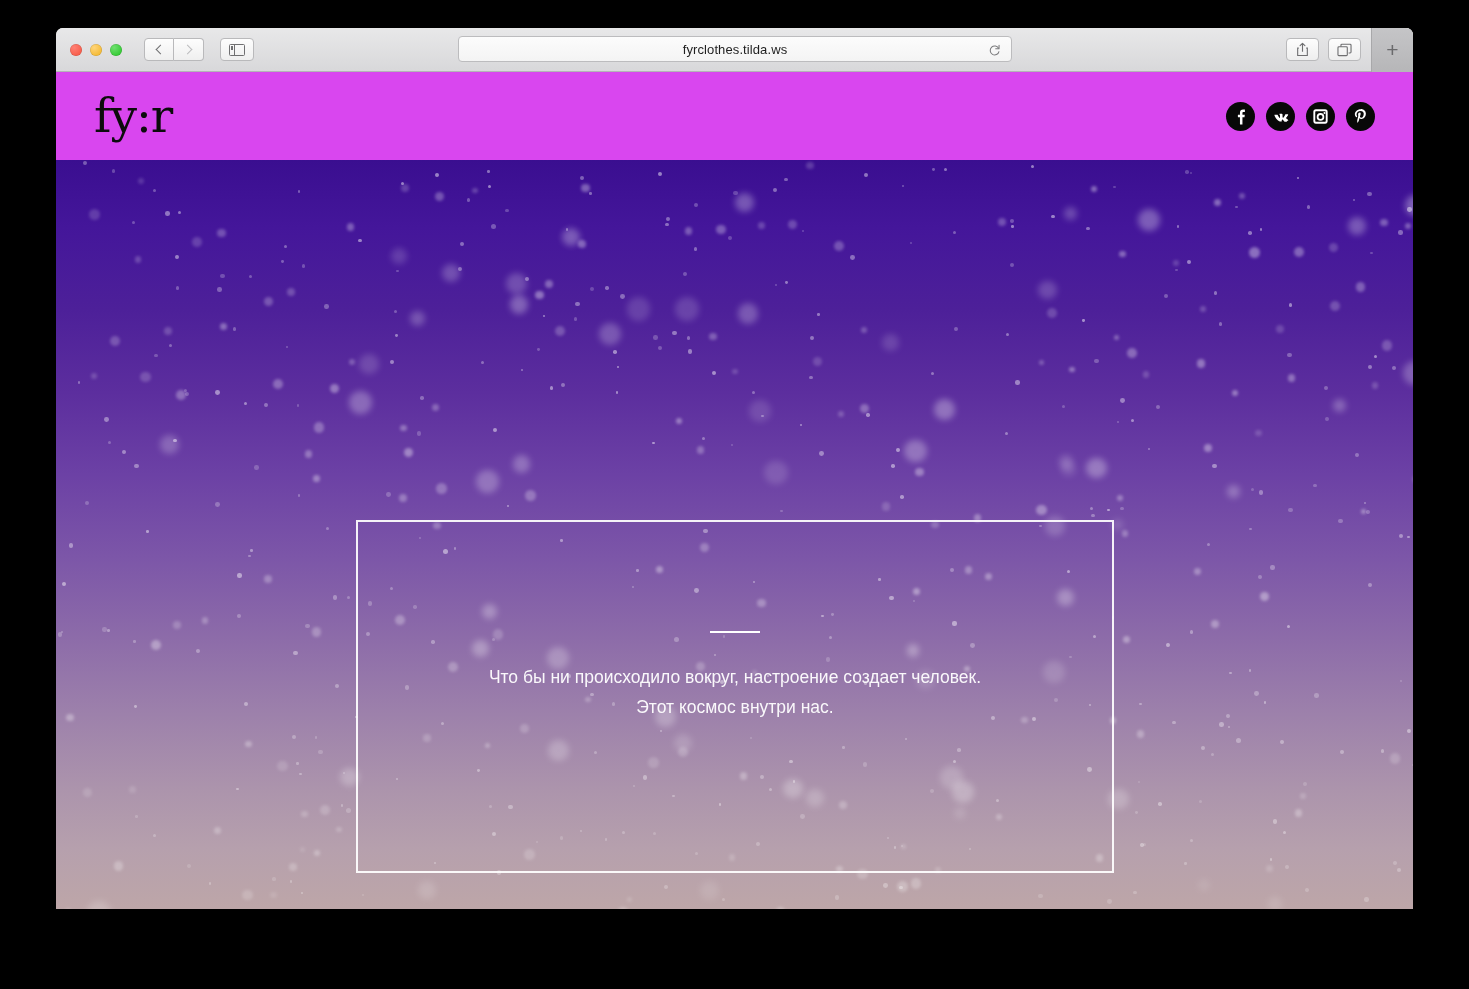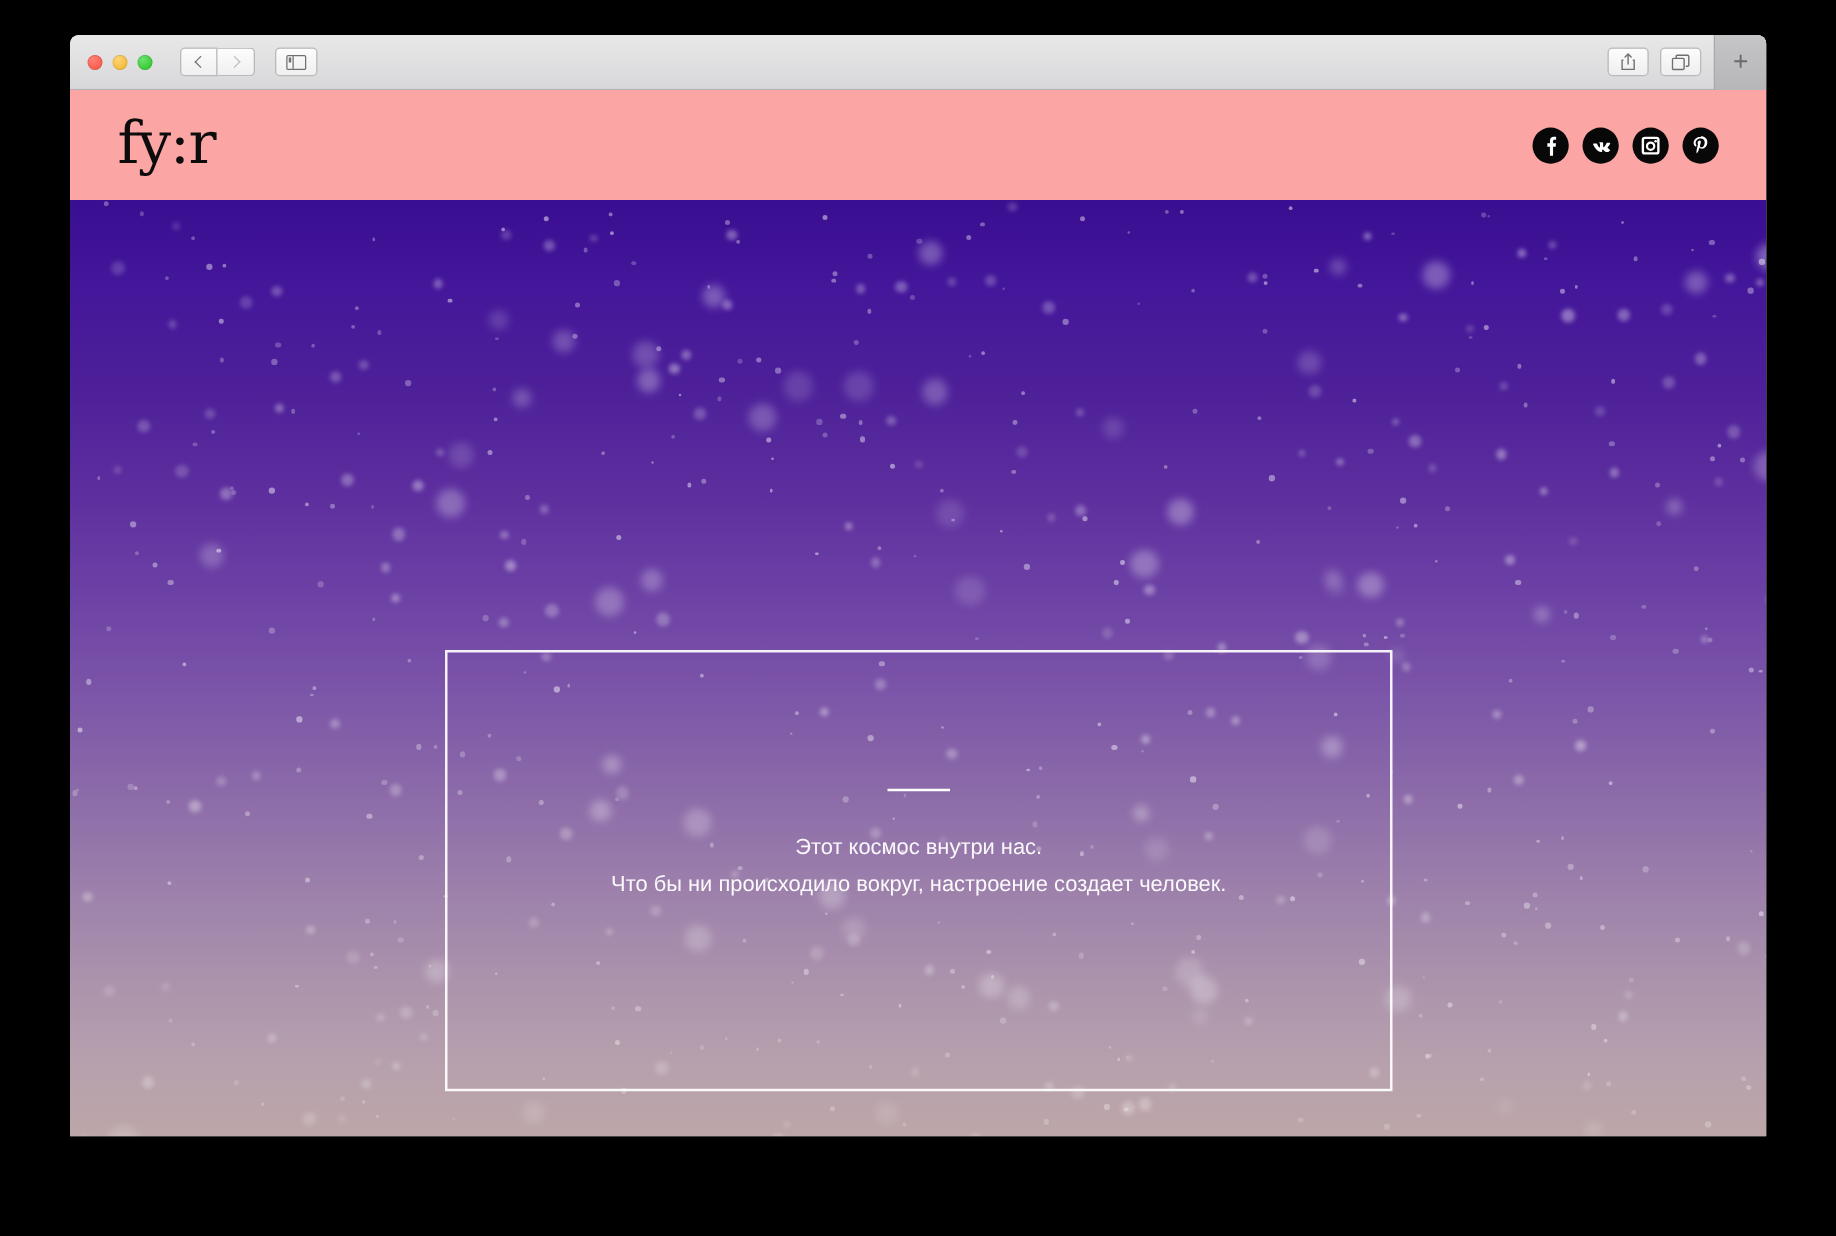--- a/index.html
+++ b/index.html
@@ -126,21 +126,21 @@
     font-size: 21px;
     font-weight: 300;
     line-height: 1;
     padding-bottom: 2px;
   }
 
   
   #site-header {
     position: relative;
     height: 88px;
-    background: #fca5a5;
+    background: #d946ef;
     display: flex;
     align-items: center;
   }
 
   #logo {
     position: absolute;
     left: 38px;
     top: 50%;
     transform: translateY(-52%);
     font-family: "DejaVu Serif", "Liberation Serif", serif;
@@ -270,20 +270,29 @@
         <span class="chev l"></span>
       </div>
       <div class="chrome-btn fwd">
         <span class="chev r"></span>
       </div>
       <div class="chrome-btn single">
         <span class="sidebar-glyph"></span>
       </div>
     </div>
 
+    <div id="url-bar">
+      <span id="url-text" title="Search or enter website name">fyrclothes.tilda.ws</span>
+      <span id="reload-icon">
+        <svg width="13" height="13" viewBox="0 0 16 16" fill="none" stroke="currentColor" stroke-width="1.3">
+          <path d="M13.2 6.2A5.5 5.5 0 1 0 13.6 9.8"></path>
+          <path d="M13.6 2.3v4.1h-4.1" stroke-linecap="round" stroke-linejoin="round"></path>
+        </svg>
+      </span>
+    </div>
 
     <div class="right-tools">
       <div class="tool-btn">
         <svg width="13" height="15" viewBox="0 0 14 16" fill="none" stroke="currentColor" stroke-width="1.2">
           <path d="M3 6.5H1.8v8h10.4v-8H11"></path>
           <path d="M7 1.3v9"></path>
           <path d="M4.4 3.9L7 1.3l2.6 2.6" stroke-linecap="round" stroke-linejoin="round"></path>
         </svg>
       </div>
       <div class="tool-btn">
@@ -890,20 +899,20 @@
         <div class="star" style="left: 1197.9px; top: 531px; width: 4.8px; height: 4.8px; opacity: 0.289; filter: blur(0.6px);"></div>
         <div class="star" style="left: 387.2px; top: 389.3px; width: 5px; height: 5px; opacity: 0.462; filter: blur(0.6px);"></div>
         <div class="star" style="left: 1052.3px; top: 628.5px; width: 20.5px; height: 20.5px; opacity: 0.214; filter: blur(3.2px);"></div>
         <div class="star" style="left: 841.2px; top: 721.2px; width: 11px; height: 11px; opacity: 0.254; filter: blur(1.6px);"></div>
       </div>
 
     <div id="hero-box">
       <div id="hero-inner">
         <div id="hero-divider"></div>
         <p id="hero-subtitle">
+          <span class="line">Что бы ни происходило вокруг, настроение создает человек.</span>
           <span class="line">Этот космос внутри нас.</span>
-          <span class="line">Что бы ни происходило вокруг, настроение создает человек.</span>
         </p>
       </div>
     </div>
   </section>
 
 </div>
 
 </body></html>

